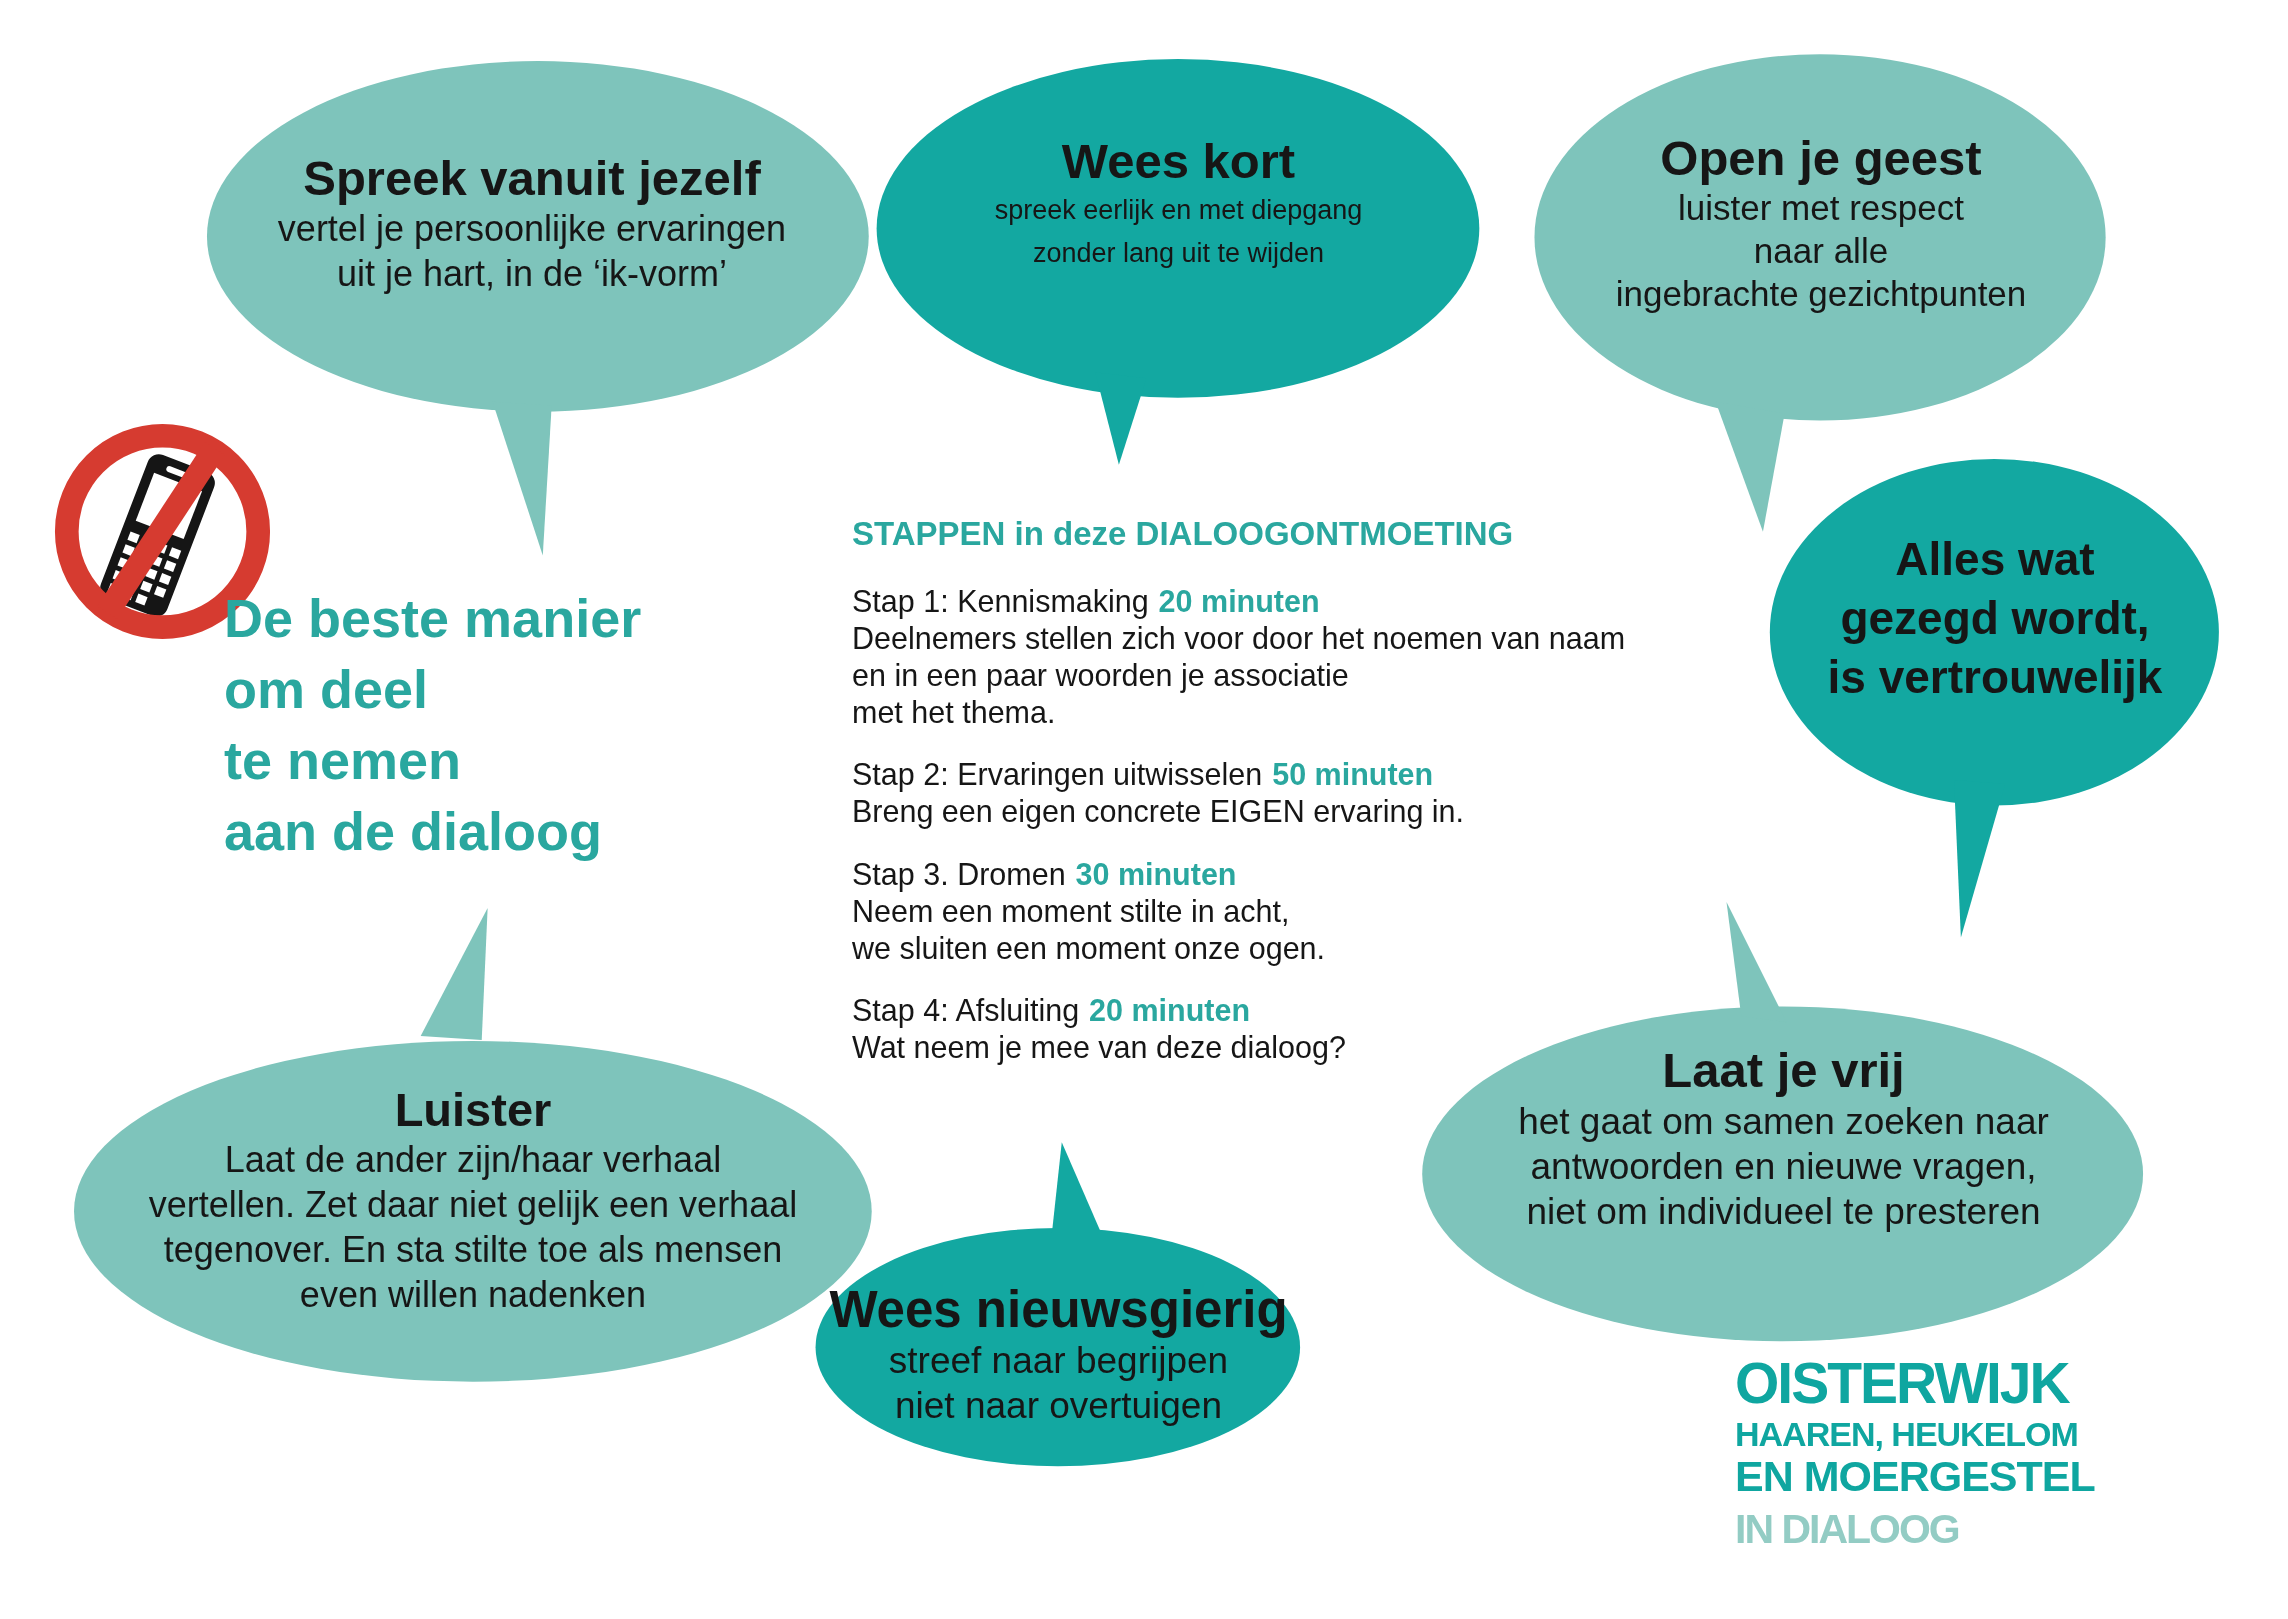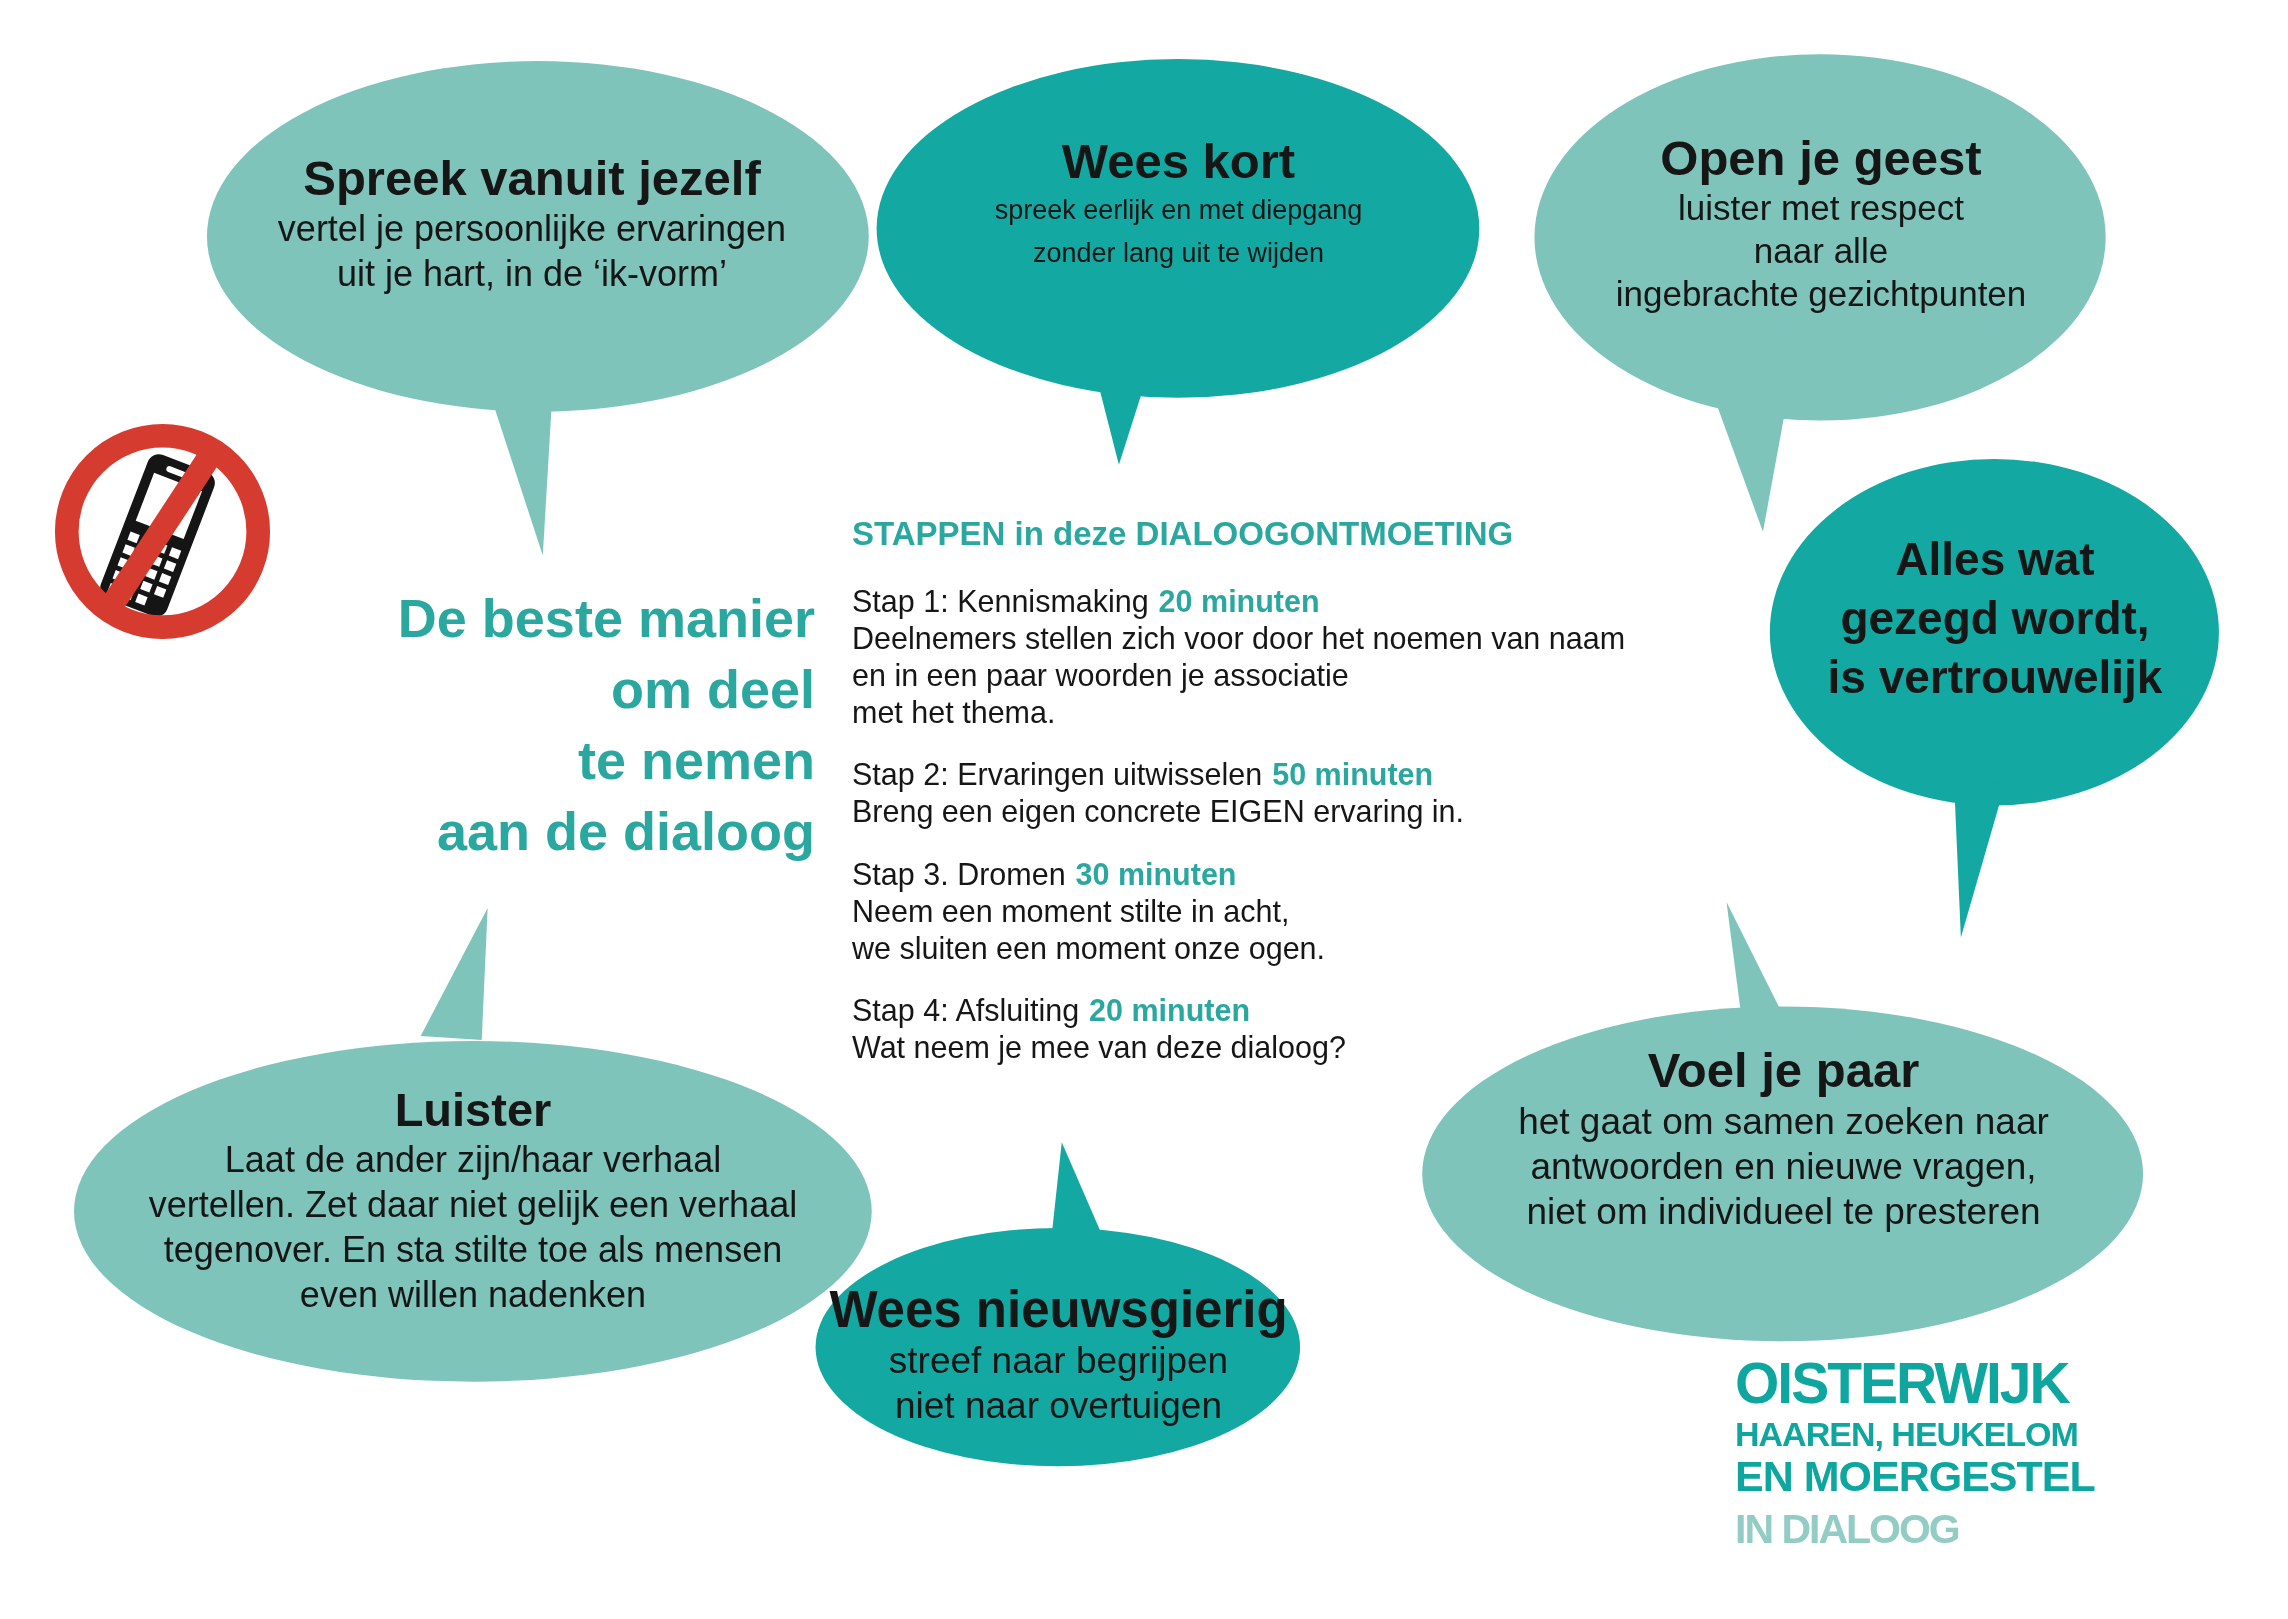--- a/index.html
+++ b/index.html
@@ -27,21 +27,21 @@
   #txt-luister{left:89px;top:1082px;width:768px;}
   #txt-luister .bt-title{font-size:47px;line-height:55px;}
   #txt-luister .bt-line{font-size:36px;line-height:45px;}
   #txt-nieuwsgierig{left:817px;top:1281px;width:483px;}
   #txt-nieuwsgierig .bt-title{font-size:51px;line-height:57px;}
   #txt-nieuwsgierig .bt-line{font-size:37px;line-height:45px;}
   #txt-voel{left:1483px;top:1042px;width:601px;}
   #txt-voel .bt-title{font-size:49px;line-height:57px;}
   #txt-voel .bt-line{font-size:37px;line-height:45px;}
   
-  #main-title{position:absolute;left:224px;top:583px;width:591px;text-align:right;
+  #main-title{position:absolute;left:224px;top:583px;width:591px;text-align:left;
     color:var(--accent,#2AA79F);font-weight:bold;font-size:54px;line-height:71px;}
   
   #stappen{position:absolute;left:852px;top:514px;width:818px;}
   .stappen-heading{color:var(--accent,#2AA79F);font-weight:bold;font-size:33px;line-height:39px;margin-bottom:29.6px;}
   .step{margin-top:25.6px;}
   .step:first-of-type{margin-top:0;}
   .step-line{font-size:30.5px;line-height:37px;}
   .step-duration{color:var(--accent,#2AA79F);font-weight:bold;margin-left:9.9px;}
   
   #logo{position:absolute;left:1735px;top:1352px;text-align:left;font-weight:bold;}
@@ -155,21 +155,21 @@
     <span class="bt-line">even willen nadenken</span>
   </div>
 
   <div class="bubble-text" id="txt-nieuwsgierig">
     <span class="bt-title">Wees nieuwsgierig</span>
     <span class="bt-line">streef naar begrijpen</span>
     <span class="bt-line">niet naar overtuigen</span>
   </div>
 
   <div class="bubble-text" id="txt-voel">
-    <span class="bt-title">Voel je paar</span>
+    <span class="bt-title">Laat je vrij</span>
     <span class="bt-line">het gaat om samen zoeken naar</span>
     <span class="bt-line">antwoorden en nieuwe vragen,</span>
     <span class="bt-line">niet om individueel te presteren</span>
   </div>
 
   <div id="main-title">
     <div>De beste manier</div>
     <div>om deel</div>
     <div>te nemen</div>
     <div>aan de dialoog</div>

